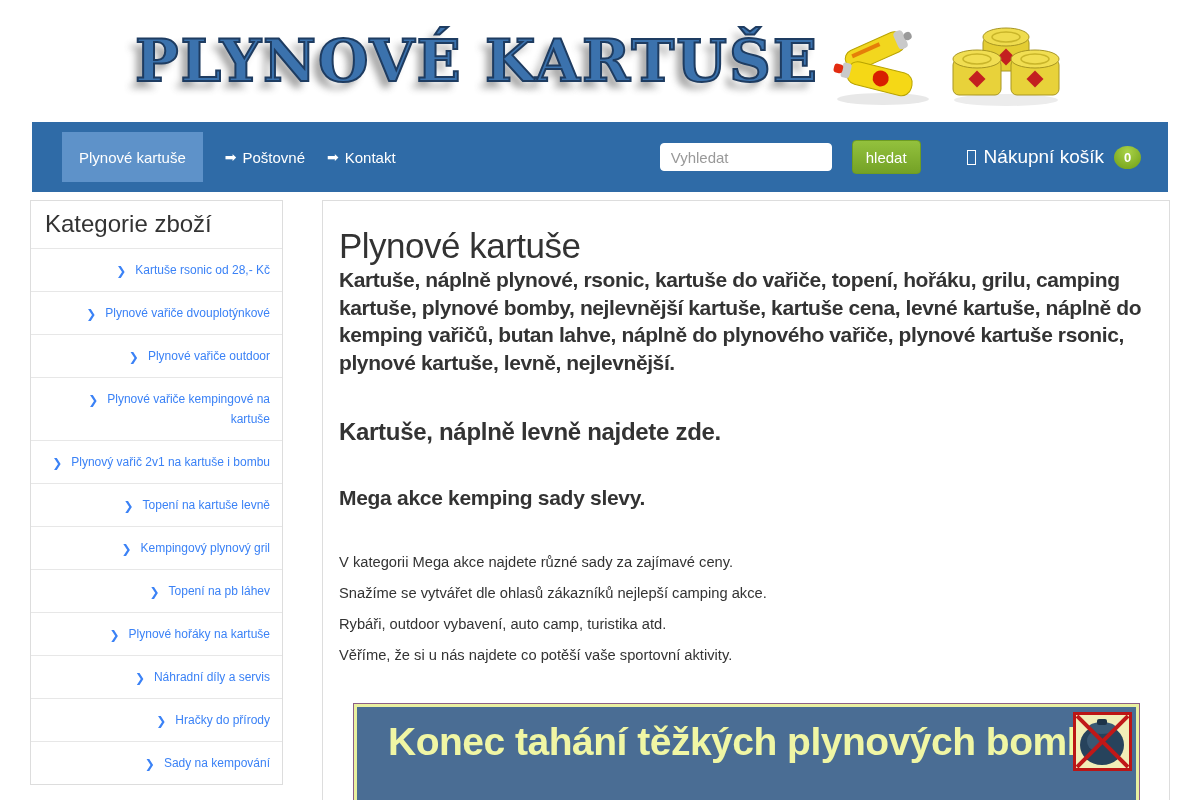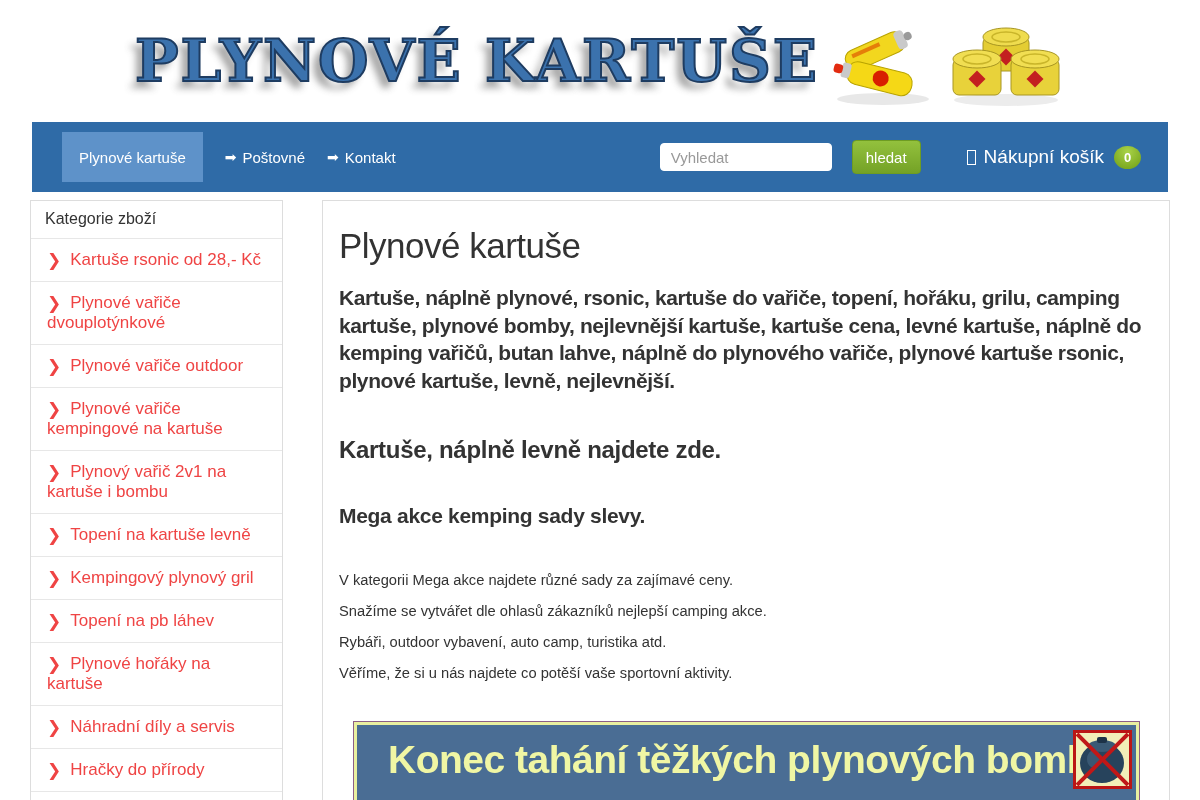--- a/index.html
+++ b/index.html
@@ -42,31 +42,31 @@
   .cart-badge {
     margin-left:10px; width:27px; height:23px; border-radius:50%;
     background:radial-gradient(circle at 50% 25%, #a9d348, #6f9d15);
     color:#fff; font-size:13px; font-weight:bold; display:flex; align-items:center; justify-content:center;
   }
 
   
   .content { display:flex; padding:8px 30px 0 30px; gap:39px; align-items:flex-start; }
 
   aside.sidebar { width:253px; flex:none; background:#fff; border:1px solid #ddd; }
-  .sidebar-title { font-size:16px; color:#333; padding:9px 14px 10px 14px; }
+  .sidebar-title { font-size:24px; color:#333; padding:9px 14px 10px 14px; }
   .sidebar-item {
-    border-top:1px solid #e7e7e7; padding:11px 12px 11px 16px; font-size:17px; line-height:20px;
-    cursor:pointer; color:#ef4444;
+    border-top:1px solid #e7e7e7; padding:11px 12px 11px 16px; font-size:12px; line-height:20px;
+    cursor:pointer; color:#3b82f6;text-align:right;
   }
   .chev { display:inline-block; margin-right:9px; position:relative; top:1px; }
 
   main.panel { flex:1; background:#fff; border:1px solid #ddd; padding:25px 16px 40px 16px; min-height:640px; }
   .page-title { font-size:35px; font-weight:normal; color:#333; letter-spacing:-0.5px; }
   .intro {
-    margin-top:18px; font-size:21px; font-weight:bold; line-height:27.5px; letter-spacing:-0.4px; color:#333;
+    font-size:21px; font-weight:bold; line-height:27.5px; letter-spacing:-0.4px; color:#333;
   }
   .h2 { margin-top:42px; font-size:24px; font-weight:bold; letter-spacing:-0.3px; }
   .h3 { margin-top:40px; font-size:21px; font-weight:bold; letter-spacing:-0.3px; }
   .para-block { margin-top:44px; }
   .para { font-size:14.7px; margin-bottom:15px; color:#333; }
 
   
   .banner {
     position:relative; margin:40px 0 0 14px; width:787px; height:130px;
     background:#4a6d94; border:1px solid #8c5f86; box-shadow:inset 0 0 0 3px #e9f0a0;

